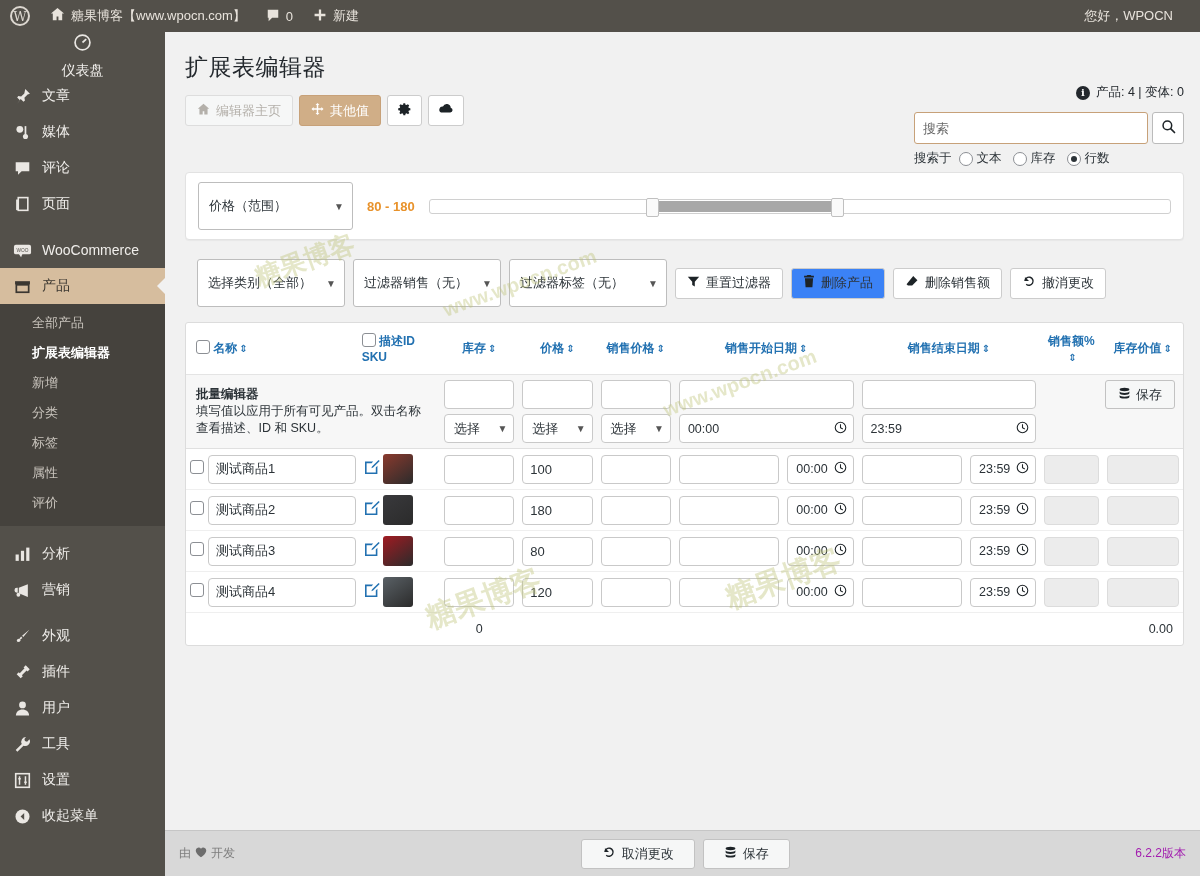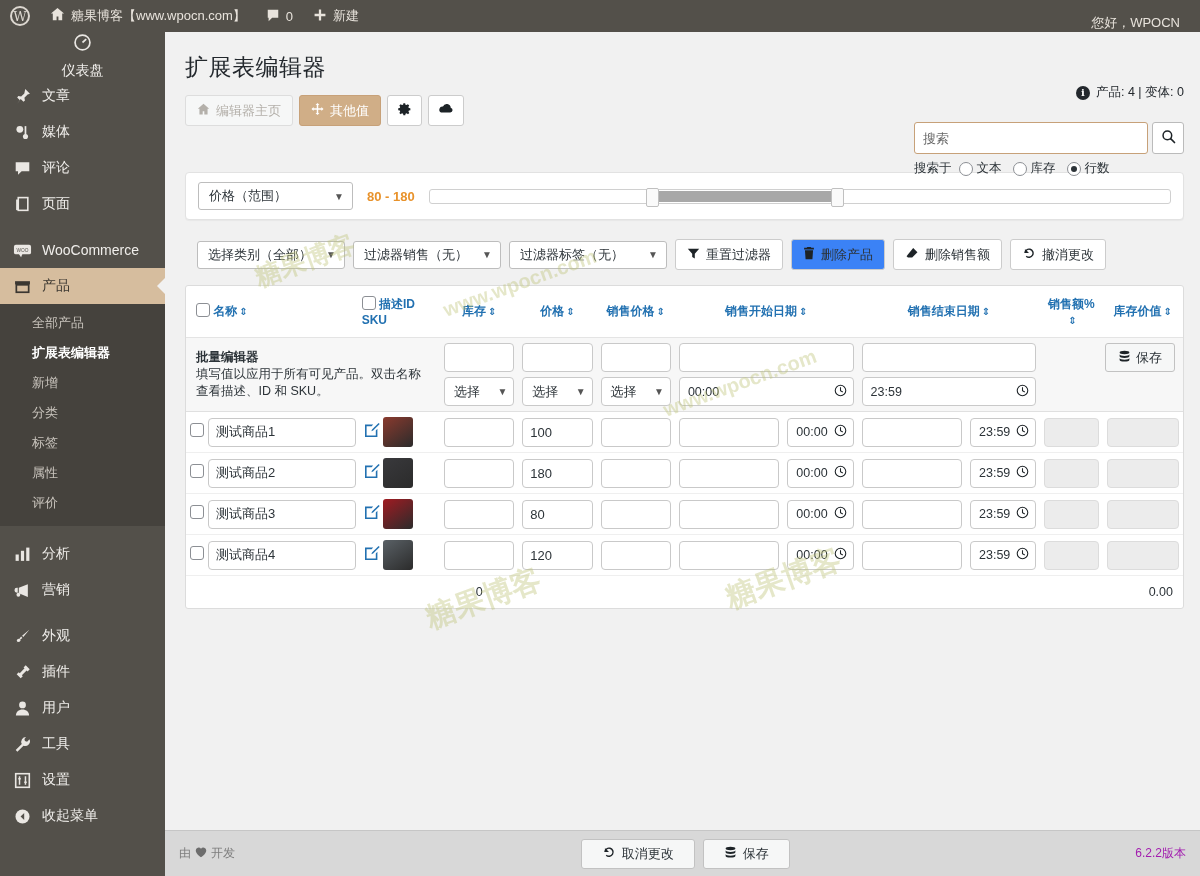--- a/index.html
+++ b/index.html
@@ -14,21 +14,21 @@
   #adminbar {
     position: absolute; top: 0; left: 0; width: 1200px; height: 32px;
     background: #53504a; color: #e8e3dc;
     display: flex; align-items: center;
     font-size: 13px;
   }
   #adminbar .ab-item {
     display: flex; align-items: center; gap: 6px;
     height: 32px; padding: 0 10px; color: #e8e3dc; white-space: nowrap;
   }
-  #adminbar .ab-right { margin-left: auto; padding-right: 20px; align-items: flex-end; }
+  #adminbar .ab-right { margin-left: auto; padding-right: 27px; }
   .wp-logo {
     width: 20px; height: 20px; border-radius: 50%;
     border: 2px solid #dcd7d0; position: relative;
     display: inline-block;
     font-size: 13px; line-height: 17px; text-align: center; color: #dcd7d0;
     font-family: "DejaVu Serif", serif;
   }
   .ico { display: inline-block; vertical-align: middle; }
 
   
@@ -91,21 +91,21 @@
     border: 1px solid #ccc; border-radius: 3px;
     background: #f6f7f7; color: #2c3338; font-size: 13px;
     white-space: nowrap;
   }
   .tbtn.ghost { background: #f6f7f7; color: #b4b0aa; border-color: #ddd; }
   .tbtn.accent { background: #d0ae87; border-color: #c7a179; color: #fff; }
   .tbtn.sq { padding: 0 9px; background: #fff; }
 
   
   .search-wrap {
-    position: absolute; top: 90px; right: 16px; width: 270px;
+    position: absolute; top: 80px; right: 16px; width: 270px;
   }
   .search-row { display: flex; gap: 4px; }
   .search-input {
     flex: 1; height: 32px; border: 1px solid #c7a179; border-radius: 3px;
     background: #fff; padding: 0 8px; font-size: 13px; color: #2c3338;
     font-family: "Liberation Sans", sans-serif;
   }
   .search-input::placeholder { color: #666; }
   .search-go {
     width: 32px; height: 32px; border: 1px solid #bbb; border-radius: 3px;
@@ -129,21 +129,21 @@
   .panel {
     margin: 0 16px 10px 20px; background: #fff;
     border: 1px solid #e2e2e2; border-radius: 4px;
     box-shadow: 0 1px 1px rgba(0,0,0,.04);
   }
   .panel.row1 { display: flex; align-items: center; gap: 14px; padding: 9px 12px; }
   .panel.row2 { display: flex; align-items: center; gap: 8px; padding: 9px 12px; border: none; background: transparent; box-shadow: none; margin-bottom: 6px; }
 
   .sel {
     display: inline-flex; align-items: center; justify-content: space-between;
-    height: 28px; padding: 0 8px 0 10px; gap: 11px;
+    height: 48px; padding: 0 8px 0 10px; gap: 11px;
     border: 1px solid #bdbdbd; border-radius: 3px; background: #fff;
     font-size: 13px; color: #2c3338; white-space: nowrap;
   }
   .chev { font-size: 10px; color: #555; }
   .range-text { color: #e8922b; font-weight: bold; font-size: 13px; }
 
   .slider-wrap { flex: 1; position: relative; height: 18px; display: flex; align-items: center; }
   .slider-track {
     width: 100%; height: 15px; background: #fff;
     border: 1px solid #d0d0d0; border-radius: 3px; position: relative;

